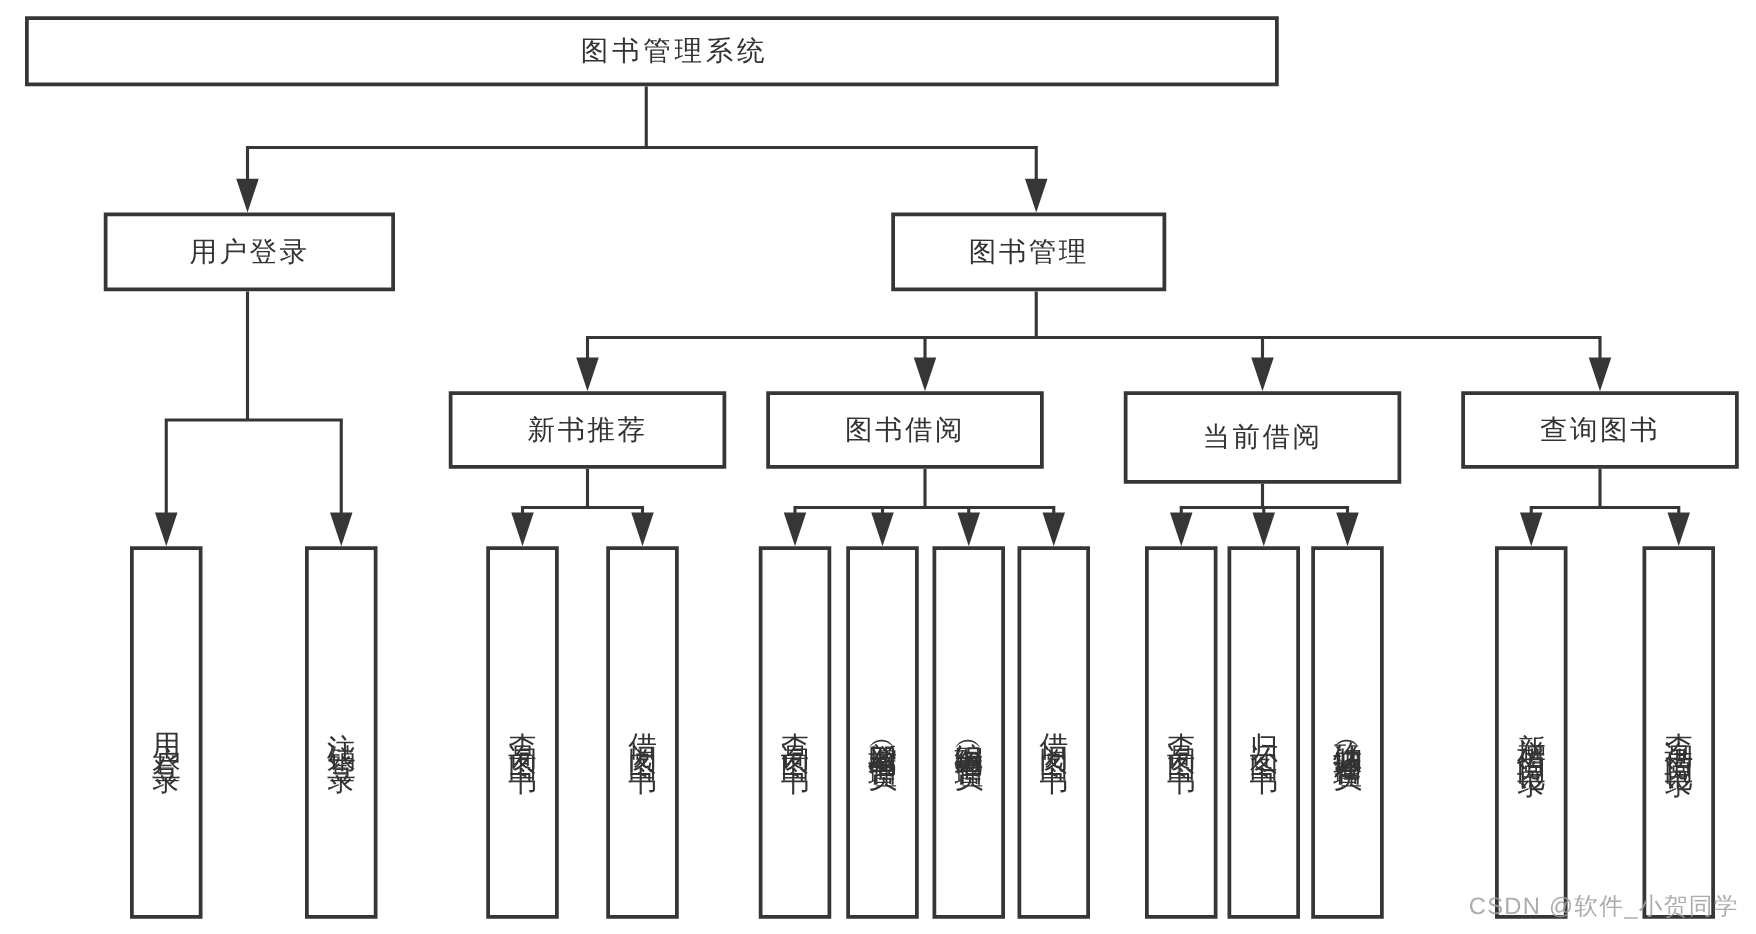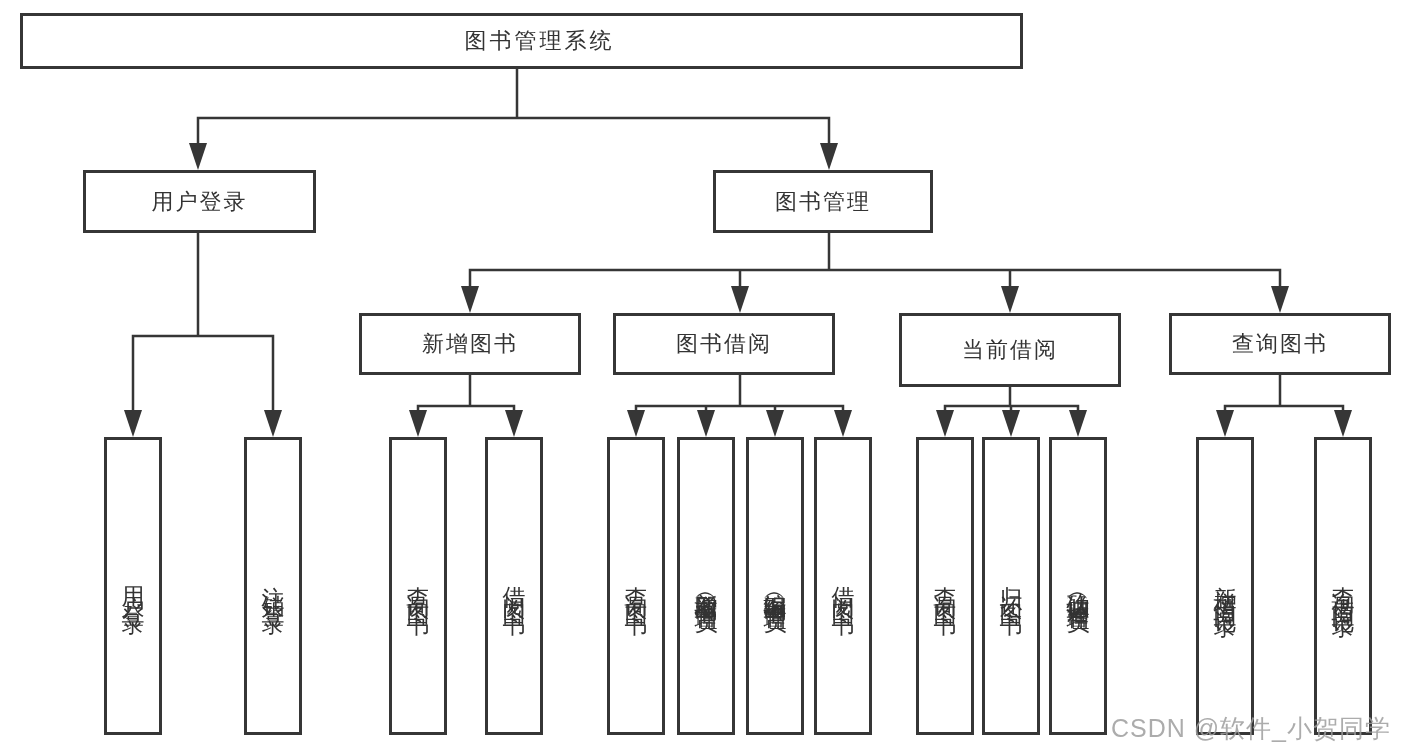--- a/index.html
+++ b/index.html
@@ -36,21 +36,21 @@
     text-orientation: mixed;
     font-size: 23px;
     line-height: 1;
     white-space: nowrap;
     color: #333333;
   }
   .watermark {
     position: absolute;
     top: 712px;
     right: 14px;
-    font-size: 25px;
+    font-size: 19px;
     letter-spacing: 1px;
     color: #9e9e9e;
     opacity: 0.85;
     z-index: 5;
     white-space: nowrap;
   }
 </style>
 </head>
 <body>
 
@@ -90,21 +90,21 @@
 </div>
 
 <div class="node" style="left:83px;top:170px;width:233px;height:63px">
   <span class="hlabel">用户登录</span>
 </div>
 <div class="node" style="left:713px;top:170px;width:220px;height:63px">
   <span class="hlabel">图书管理</span>
 </div>
 
 <div class="node" style="left:359px;top:313px;width:222px;height:62px">
-  <span class="hlabel">新增图书</span>
+  <span class="hlabel">新书推荐</span>
 </div>
 <div class="node" style="left:613px;top:313px;width:222px;height:62px">
   <span class="hlabel">图书借阅</span>
 </div>
 <div class="node" style="left:899px;top:313px;width:222px;height:74px">
   <span class="hlabel">当前借阅</span>
 </div>
 <div class="node" style="left:1169px;top:313px;width:222px;height:62px">
   <span class="hlabel">查询图书</span>
 </div>

